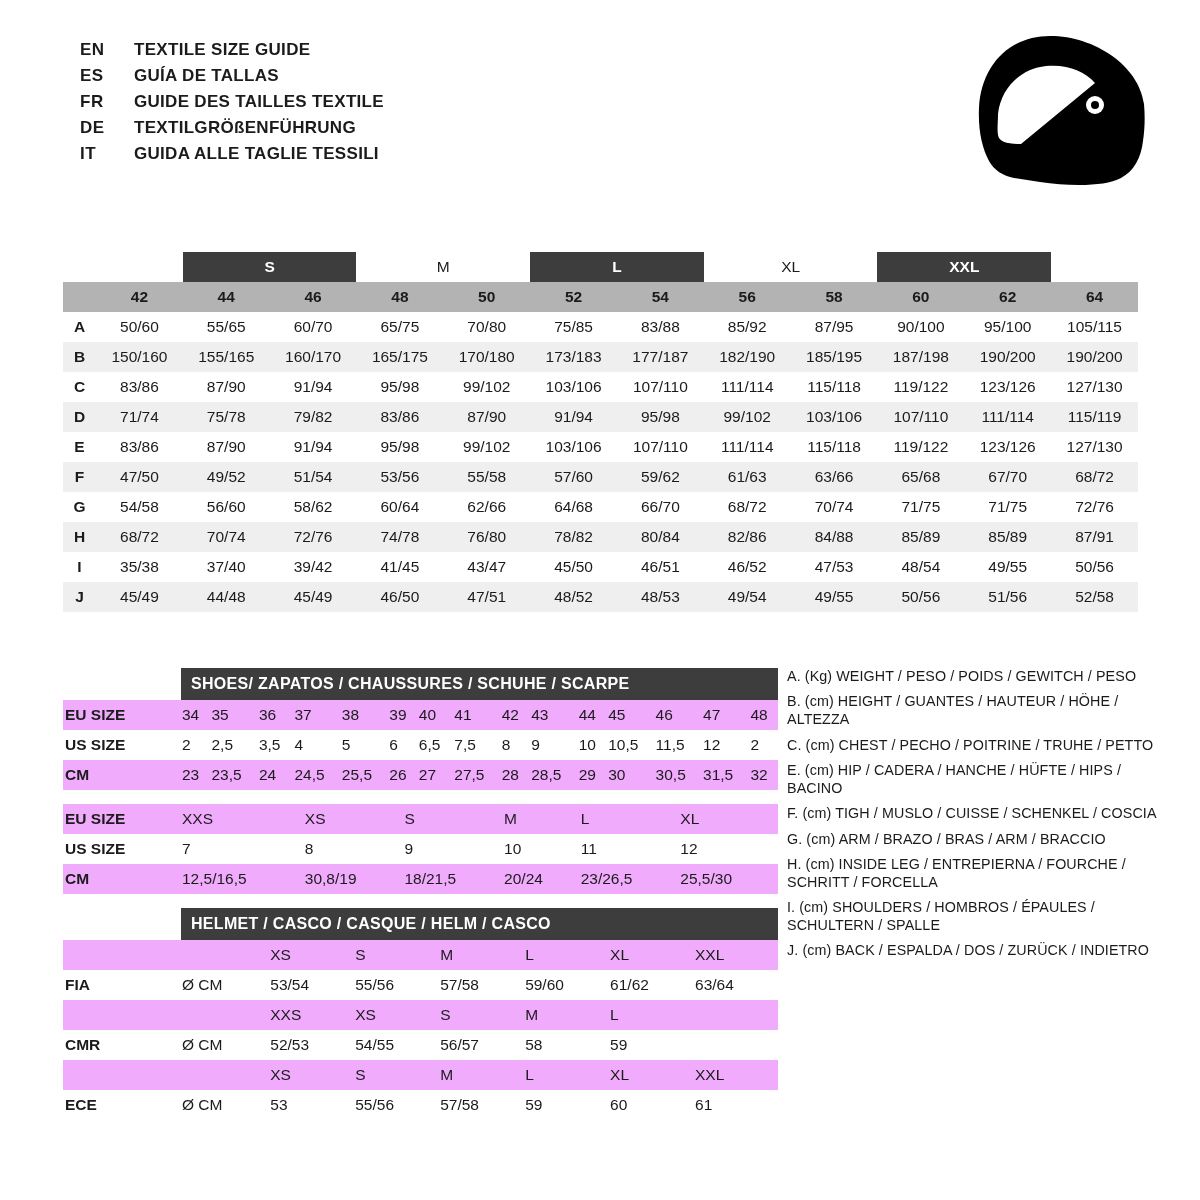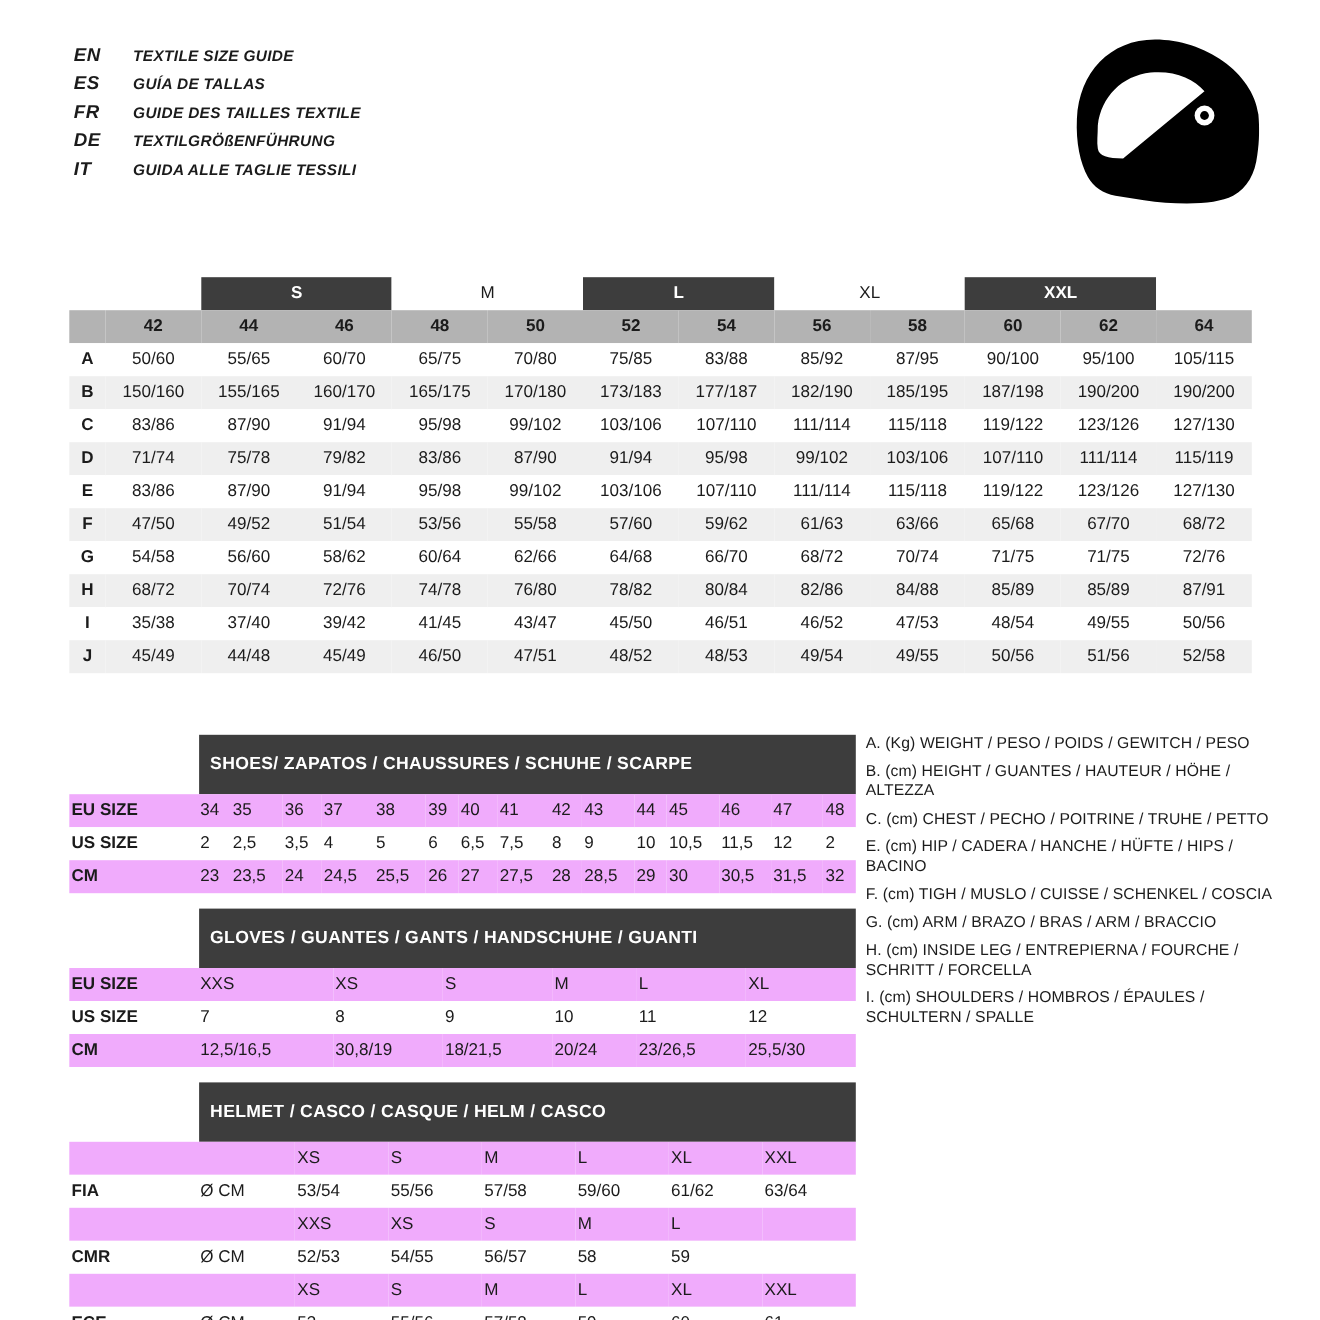--- a/index.html
+++ b/index.html
@@ -7,44 +7,44 @@
     width:1200px;height:1200px;
     background:#ffffff;
     font-family:"Liberation Sans", sans-serif;
     color:#1b1b1b;
     position:relative;
     overflow:hidden;
   }
   .page{position:relative;width:1200px;height:1200px;}
 
   
-  .titles{position:absolute;left:67px;top:40px;font-style:italic;}
+  .titles{position:absolute;left:80px;top:40px;}
   .title-row{display:flex;align-items:baseline;height:26px;}
   .title-code{width:54px;font-size:17px;font-weight:bold;letter-spacing:.5px;}
-  .title-text{font-size:14px;font-weight:bold;letter-spacing:.3px;}
+  .title-text{font-size:17px;font-weight:bold;letter-spacing:.3px;}
 
   
   .helmet{position:absolute;left:955px;top:28px;width:190px;height:190px;}
 
   
   .main-table{position:absolute;left:63px;top:252px;width:1075px;}
   .main-table table{border-collapse:collapse;width:100%;}
   .main-table td{font-size:15.5px;text-align:center;padding:0;height:30px;}
 
   .band{background:#3d3d3d;color:#ffffff;font-weight:bold;font-size:15.5px;}
   .band-empty{background:#ffffff;}
   .numhdr{background:#b3b3b3;color:#1b1b1b;font-weight:bold;font-size:15.5px;height:28px;}
   .rowlabel{width:33px;font-weight:bold;text-align:center;font-size:15.5px;}
   .r-light{background:#efefef;}
   .r-white{background:#ffffff;}
 
   
   .lower{position:absolute;left:63px;top:668px;width:1075px;}
   .sec-title{background:#3d3d3d;color:#fff;font-weight:bold;font-size:16px;
-             padding:18px 10px;letter-spacing:.3px;}
+             padding:7px 10px;letter-spacing:.3px;}
   .grid-table{border-collapse:collapse;width:100%;}
   .grid-table td{font-size:15.5px;padding:0 2px;height:30px;vertical-align:middle;}
   .lbl{width:113px;font-weight:bold;font-size:15.5px;padding-left:5px;color:#1b1b1b;}
   .zebra-a{background:#f0abfc;}
   .zebra-b{background:#ffffff;}
 
   .blk{margin-bottom:14px;}
   .blk .hdr-wrap{margin-left:118px;}
 
   
@@ -332,23 +332,20 @@
           <td>30</td>
           <td>30,5</td>
           <td>31,5</td>
           <td>32</td>
         </tr>
       </tbody>
         </table>
     </div>
 
     <div class="blk">
-      <div class="hdr-wrap">
-        <div class="sec-title">GLOVES / GUANTES / GANTS / HANDSCHUHE / GUANTI</div>
-      </div>
       <table class="grid-table">
         <tbody>
             <tr class="zebra-a">
           <td class="lbl">EU SIZE</td>
           <td>XXS</td>
           <td>XS</td>
           <td>S</td>
           <td>M</td>
           <td>L</td>
           <td>XL</td>
@@ -451,15 +448,16 @@
 
   <div class="legend">
     <p>A. (Kg) WEIGHT / PESO / POIDS / GEWITCH / PESO</p>
     <p>B. (cm) HEIGHT / GUANTES / HAUTEUR / HÖHE / ALTEZZA</p>
     <p>C. (cm) CHEST / PECHO / POITRINE / TRUHE / PETTO</p>
     <p>E. (cm) HIP / CADERA / HANCHE / HÜFTE / HIPS / BACINO</p>
     <p>F. (cm) TIGH / MUSLO / CUISSE / SCHENKEL / COSCIA</p>
     <p>G. (cm) ARM / BRAZO / BRAS / ARM / BRACCIO</p>
     <p>H. (cm) INSIDE LEG / ENTREPIERNA / FOURCHE / SCHRITT / FORCELLA</p>
     <p>I. (cm) SHOULDERS / HOMBROS / ÉPAULES / SCHULTERN / SPALLE</p>
+    <p>J. (cm) BACK / ESPALDA / DOS / ZURÜCK / INDIETRO</p>
   </div>
 
 </div>
 
 </body></html>

